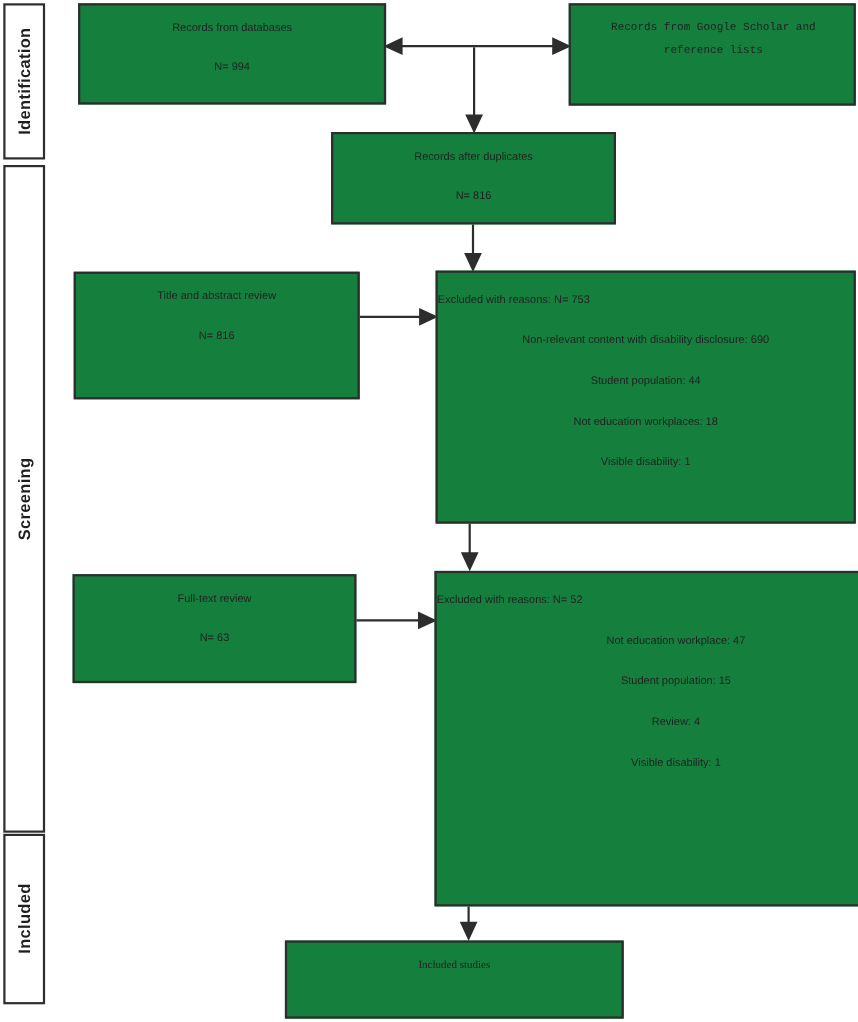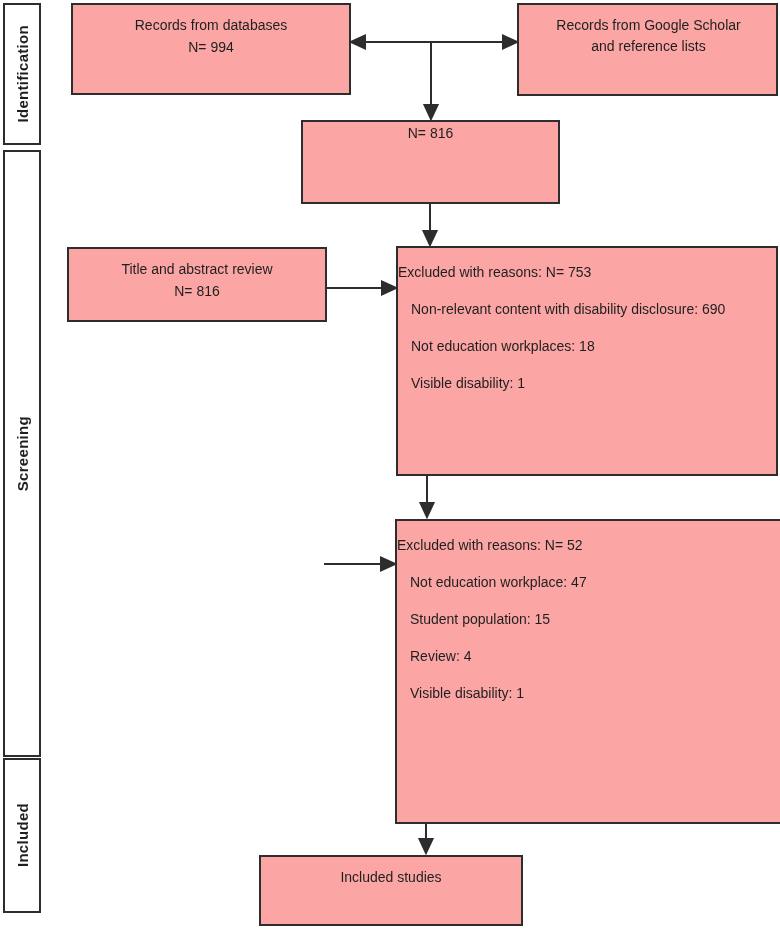--- a/index.html
+++ b/index.html
@@ -15,30 +15,30 @@
   .arrows {
     position: absolute;
     left: 0; top: 0;
     width: 780px; height: 929px;
     color: var(--line, #2d2d2d);
   }
   .box {
     position: absolute;
     box-sizing: border-box;
     border: 2px solid var(--line, #2d2d2d);
-    background: #fca5a5;
-    font-size: 14px;
+    background: #15803d;
+    font-size: 10px;
     line-height: 21px;
   }
   .center-box { text-align: center; }
   .box-title { padding: 10px 8px 0 8px; }
-  .b2 .box-title { padding-left: 29px; padding-right: 27px; }
-  .box-count { margin-top: 1px; }
+  .b2 .box-title { padding-left: 29px; padding-right: 27px; font-family: Liberation Mono, monospace; }
+  .box-count { margin-top: 15px; }
   .excl-title { padding-top: 14px; text-align: left; }
-  .excl-item { text-align: left; padding: 0 13px; margin-top: 16px; }
+  .excl-item { text-align: center; padding: 0 13px; margin-top: 16px; }
   .sidebar-box {
     position: absolute;
     box-sizing: border-box;
     border: 2px solid var(--line, #2d2d2d);
     background: #ffffff;
     display: flex;
     align-items: center;
     justify-content: center;
   }
   .sidebar-label {
@@ -50,25 +50,25 @@
     white-space: nowrap;
   }
   
   .s1 { left: 3px;  top: 3px;   width: 38px;  height: 142px; }
   .s2 { left: 3px;  top: 150px; width: 38px;  height: 607px; }
   .s3 { left: 3px;  top: 758px; width: 38px;  height: 155px; }
   
   .b1 { left: 71px;  top: 3px;   width: 280px; height: 92px; }
   .b2 { left: 517px; top: 3px;   width: 261px; height: 93px; }
   .b3 { left: 301px; top: 120px; width: 259px; height: 84px; }
-  .b4 { left: 67px;  top: 247px; width: 260px; height: 75px; }
+  .b4 { left: 67px;  top: 247px; width: 260px; height: 116px; }
   .b5 { left: 396px; top: 246px; width: 382px; height: 230px; }
   .b6 { left: 66px;  top: 522px; width: 258px; height: 99px; }
   .b7 { left: 395px; top: 519px; width: 439px; height: 305px; }
-  .b8 { left: 259px; top: 855px; width: 264px; height: 71px; }
+  .b8 { left: 259px; top: 855px; width: 308px; height: 71px; font-family: Liberation Serif, serif; }
 </style>
 </head>
 <body>
 
 <div class="canvas" style="--line: #2d2d2d; --text: #1f1f1f; --bg: #ffffff;">
 
   <svg class="arrows" viewBox="0 0 780 929" xmlns="http://www.w3.org/2000/svg">
     <g stroke="currentColor" stroke-width="2" fill="currentColor">
 
       <g>
@@ -122,35 +122,41 @@
   <div class="box center-box b1">
     <div class="box-title">Records from databases</div>
     <div class="box-count">N= 994</div>
   </div>
 
   <div class="box center-box b2">
     <div class="box-title">Records from Google Scholar and reference lists</div>
   </div>
 
   <div class="box center-box b3">
+    <div class="box-title">Records after duplicates</div>
     <div class="box-count">N= 816</div>
   </div>
 
   <div class="box center-box b4">
     <div class="box-title">Title and abstract review</div>
     <div class="box-count">N= 816</div>
   </div>
 
   <div class="box b5">
     <div class="excl-title">Excluded with reasons: N= 753</div>
     <div class="excl-item">Non-relevant content with disability disclosure: 690</div>
+    <div class="excl-item">Student population: 44</div>
     <div class="excl-item">Not education workplaces: 18</div>
     <div class="excl-item">Visible disability: 1</div>
   </div>
 
+  <div class="box center-box b6">
+    <div class="box-title">Full-text review</div>
+    <div class="box-count">N= 63</div>
+  </div>
 
   <div class="box b7">
     <div class="excl-title">Excluded with reasons: N= 52</div>
     <div class="excl-item">Not education workplace: 47</div>
     <div class="excl-item">Student population: 15</div>
     <div class="excl-item">Review: 4</div>
     <div class="excl-item">Visible disability: 1</div>
   </div>
 
   <div class="box center-box b8">

